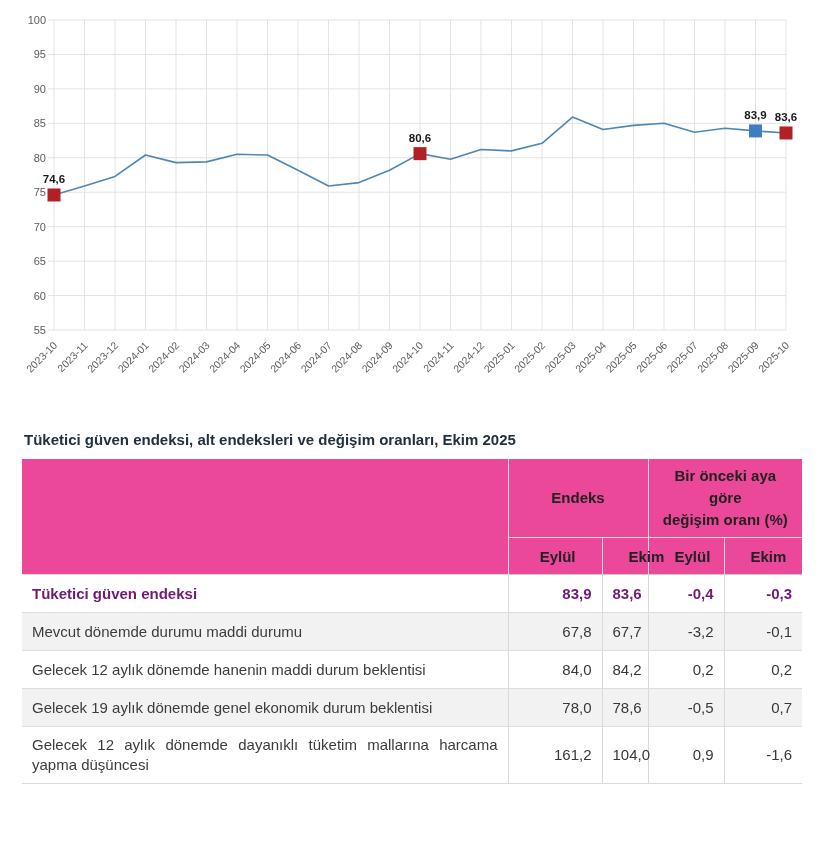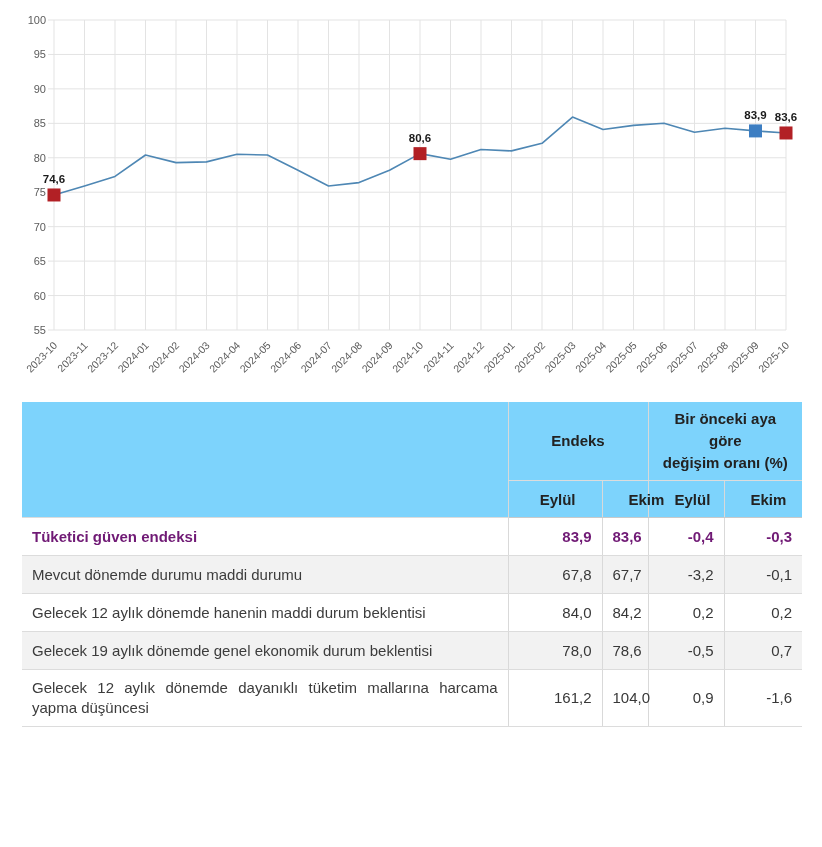--- a/index.html
+++ b/index.html
@@ -4,21 +4,21 @@
 <style>
   html,body{margin:0;padding:0;background:#ffffff;}
   body{font-family:"Liberation Sans", sans-serif; width:822px; height:847px; overflow:hidden;}
   .page{padding:10px 22px 20px 22px;}
   .sec-title{font-size:15px; font-weight:bold; color:#23303d; margin:0; line-height:20px;}
   #chart-title{margin:4px 0 10px 2px;}
   #chart-wrap{width:800px; height:392px; position:relative;}
   #table-title{margin:28px 0 9px 2px;}
   table.idx{border-collapse:collapse; width:780px; table-layout:fixed; font-size:15px; color:#383838;}
   table.idx th, table.idx td{box-sizing:border-box; vertical-align:middle;}
-  thead th{background:#7dd3fc; color:#222; font-weight:bold; padding:6px 10px;margin-top:48px;}
+  thead th{background:#ec4899; color:#222; font-weight:bold; padding:6px 10px;margin-top:48px;}
   th.grp{text-align:center; height:78px; line-height:22px; border-bottom:1px solid #dcdcdc;}
   th.corner{border-bottom:1px solid #dcdcdc;}
   th.sub{text-align:right; height:37px; padding:6px 26px;}
   th.vline, td.vline{border-left:1px solid #d9d9d9;}
   thead tr.subrow th{border-bottom:1px solid #c9c9c9;}
   tbody td{border-bottom:1px solid #dcdcdc; padding:8px 10px; height:38px; line-height:20px;}
   tbody td.lbl{text-align:left; color:#3c3c3c;}
   tbody tr.bold td{font-weight:bold; color:#701a75;}
   tbody tr.stripe td{background:#f2f2f2;}
   tbody td.num{text-align:right;}
@@ -114,20 +114,21 @@
           <rect x="391.5" y="137.14444444444447" width="13" height="13" fill="#b22025"></rect>
           <text x="398" y="131.64444444444447" text-anchor="middle" font-size="11.5" font-weight="bold" fill="#1a1a1a">80,6</text>
           <rect x="727" y="114.41111111111107" width="13" height="13" fill="#3d7ec2"></rect>
           <text x="733.5" y="108.91111111111107" text-anchor="middle" font-size="11.5" font-weight="bold" fill="#1a1a1a">83,9</text>
           <rect x="757.5" y="116.47777777777782" width="13" height="13" fill="#b22025"></rect>
           <text x="764" y="110.97777777777782" text-anchor="middle" font-size="11.5" font-weight="bold" fill="#1a1a1a">83,6</text>
         </g>
       </svg>
   </div>
 
+  <h2 class="sec-title" id="table-title">Tüketici güven endeksi, alt endeksleri ve değişim oranları, Ekim 2025</h2>
 
   <table class="idx">
     <colgroup>
       <col style="width:486px">
         <col style="width:94px">
         <col style="width:46px">
       <col style="width:76px">
         <col style="width:78px">
     </colgroup>
     <thead>

